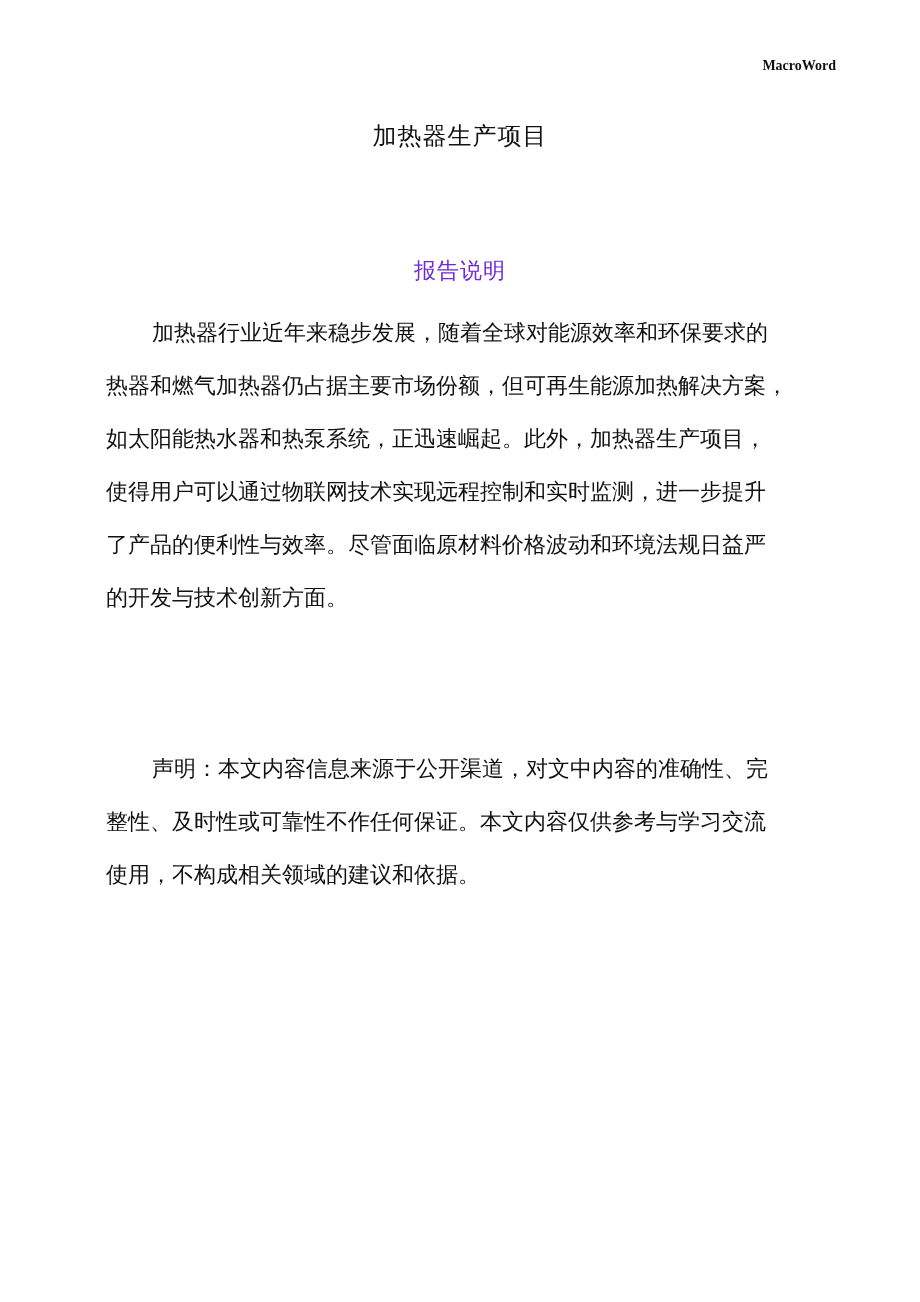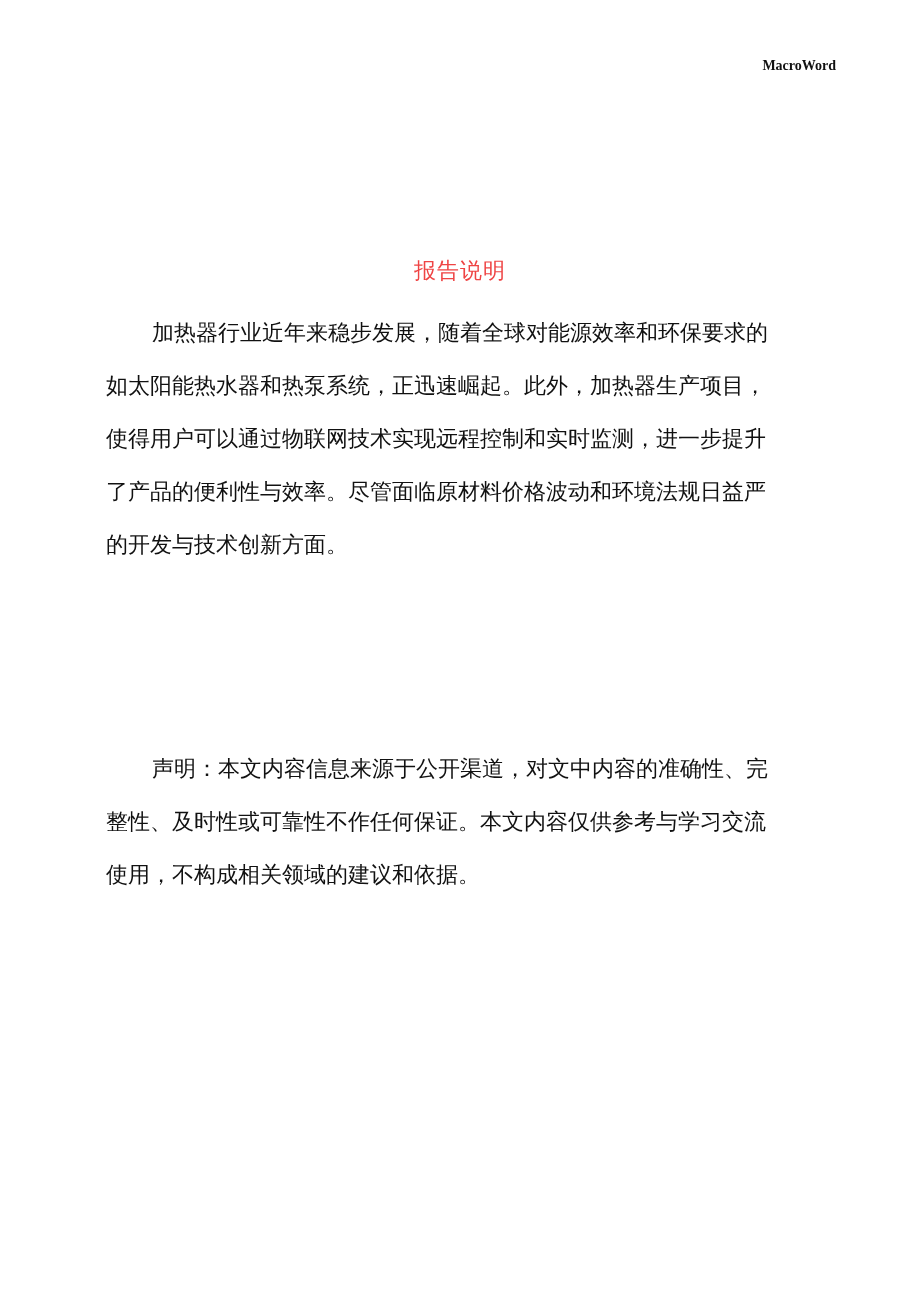--- a/index.html
+++ b/index.html
@@ -40,21 +40,21 @@
     .title-line.l1 { margin-top: 4px; }
     .title-line.l2 { margin-top: 30px; }
     .section-heading {
       position: absolute;
       top: 256px;
       left: 0;
       width: 920px;
       text-align: center;
       font-size: 22px;
       letter-spacing: 1px;
-      color: #ef4444;
+      color: #6d28d9;
     }
     .body-block {
       position: absolute;
       left: 84px;
       width: 745px;
       font-size: 22px;
       line-height: 53px;
       text-align: justify;
       color: #111;
       margin-left: 22px;
@@ -67,26 +67,28 @@
     .body-block .indent { padding-left: 46px; }
     .para1 { top: 306px; }
     .para2 { top: 742px; }
   </style>
 </head>
 <body>
 
 <div class="header-brand">MacroWord</div>
 
 <div class="title-block">
+  <div class="title-line l1">加热器生产项目</div>
 </div>
 
 <div class="section-heading">报告说明</div>
 
 <div class="body-block para1">
   <span class="line indent">加热器行业近年来稳步发展，随着全球对能源效率和环保要求的</span>
+  <span class="line">热器和燃气加热器仍占据主要市场份额，但可再生能源加热解决方案，</span>
   <span class="line">如太阳能热水器和热泵系统，正迅速崛起。此外，加热器生产项目，</span>
   <span class="line">使得用户可以通过物联网技术实现远程控制和实时监测，进一步提升</span>
   <span class="line">了产品的便利性与效率。尽管面临原材料价格波动和环境法规日益严</span>
   <span class="line">的开发与技术创新方面。</span>
 </div>
 
 <div class="body-block para2">
   <span class="line indent">声明：本文内容信息来源于公开渠道，对文中内容的准确性、完</span>
   <span class="line">整性、及时性或可靠性不作任何保证。本文内容仅供参考与学习交流</span>
   <span class="line">使用，不构成相关领域的建议和依据。</span>

